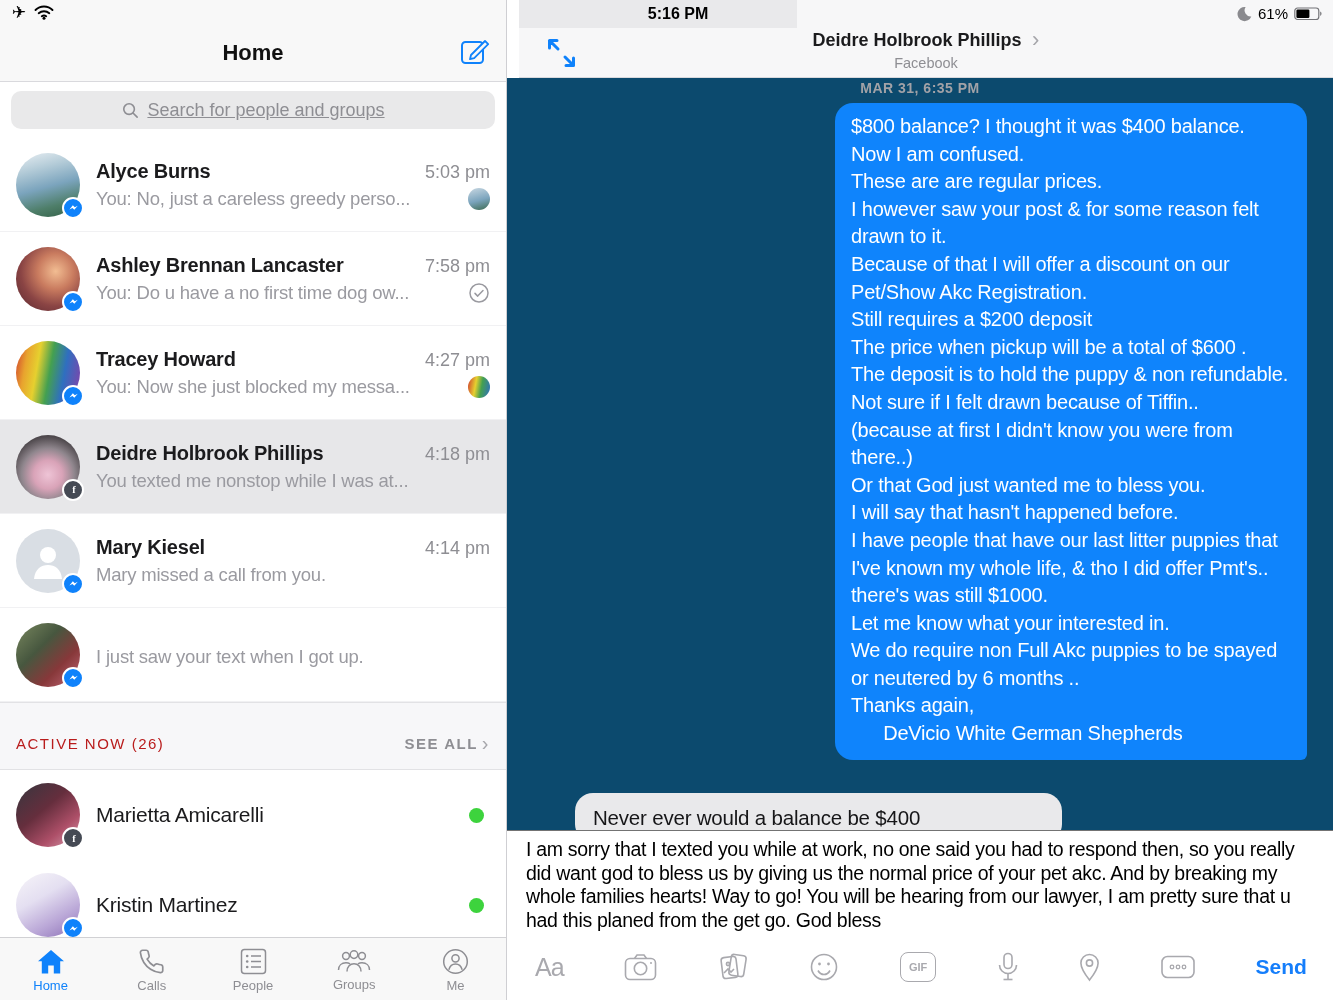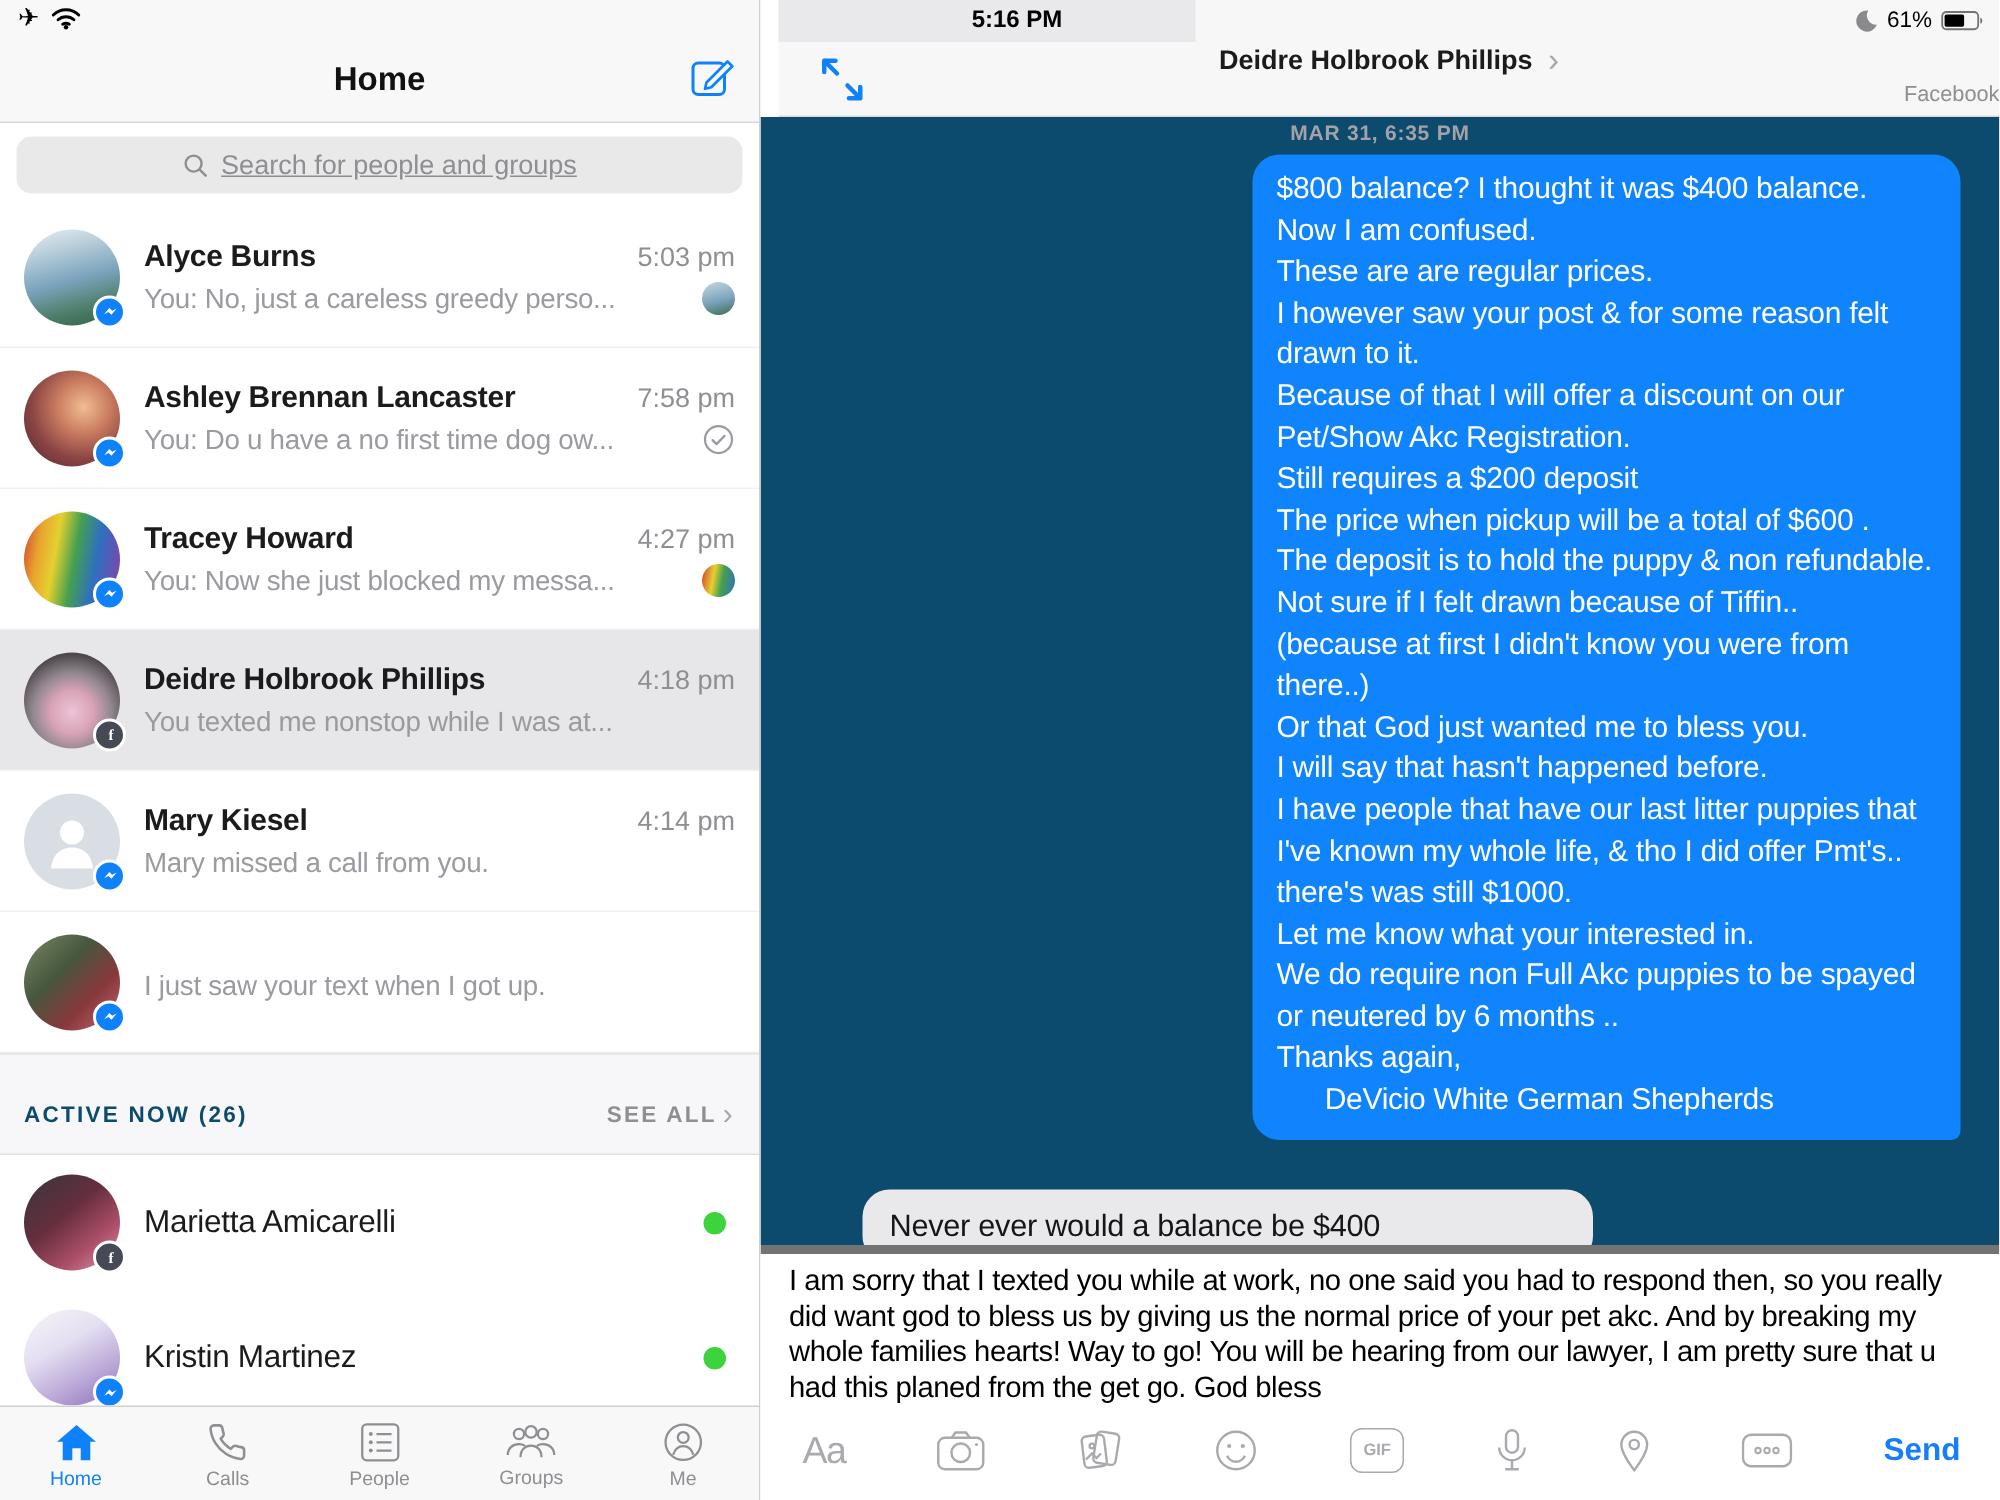--- a/index.html
+++ b/index.html
@@ -32,21 +32,21 @@
   .row-main { flex:1; margin-left:16px; min-width:0; }
   .row-line1 { display:flex; justify-content:space-between; align-items:baseline; }
   .conv-name { font-size:20px; font-weight:700; color:#1b1b1d; letter-spacing:-0.2px; white-space:nowrap; }
   .conv-time { font-size:18px; color:#8e8e93; margin-left:8px; flex:none; }
   .row-line2 { display:flex; justify-content:space-between; align-items:center; margin-top:5px; }
   .conv-preview { font-size:18.5px; color:#9a9aa0; white-space:nowrap; overflow:hidden; letter-spacing:-0.2px; }
   .receipt { width:22px; height:22px; border-radius:50%; flex:none; margin-left:10px; }
 
   .active-band { height:68px; background:#f7f7f9; border-top:1px solid #e2e2e5; border-bottom:1px solid #e2e2e5;
                  display:flex; align-items:center; justify-content:space-between; padding:14px 16px 0 16px; flex:none; }
-  .active-label { font-size:15px; letter-spacing:1.5px; color:#0c4a6e; font-weight:700; }
+  .active-label { font-size:15px; letter-spacing:1.5px; color:#b91c1c; font-weight:400; }
   .see-all { font-size:15px; letter-spacing:1.5px; color:#8e8e93; font-weight:600; display:flex; align-items:center; gap:4px; cursor:pointer; }
   .see-all .chev { font-size:20px; line-height:1; color:#a6a6ab; font-weight:400; }
 
   .active-row { height:90px; display:flex; align-items:center; padding:0 16px; background:#fff; }
   .active-name { flex:1; margin-left:16px; font-size:21px; color:#1b1b1d; letter-spacing:-0.2px; }
   .online-dot { width:15px; height:15px; border-radius:50%; background:#3dd33d; flex:none; margin-right:6px; }
 
   .tabbar { position:absolute; bottom:0; left:0; width:506px; height:63px; background:#f8f8f8;
             border-top:1px solid #d1d1d4; display:flex; z-index:5; }
   .tab { flex:1; display:flex; flex-direction:column; align-items:center; justify-content:center; gap:3px;
@@ -61,32 +61,32 @@
   .status-strip { position:absolute; top:0; left:0; width:278px; height:28px; background:#e9e9eb; }
   .status-time { position:absolute; top:5px; left:109px; width:100px; text-align:center;
                  font-size:16px; font-weight:700; color:#000; z-index:4; }
   .status-right { position:absolute; top:5px; right:10px; display:flex; align-items:center; gap:6px; z-index:4; }
   .batt-pct { font-size:15px; font-weight:400; color:#000; }
   .expand-btn { position:absolute; left:26px; top:36px; width:36px; height:36px; cursor:pointer; }
   .chat-title-wrap { position:absolute; left:0; right:0; top:30px; text-align:center; }
   .chat-title { font-size:18px; font-weight:700; color:#1b1b1d; display:inline; }
   .chat-title-chev { display:inline-block; color:#a6a6ab; font-size:22px; font-weight:400; margin-left:6px;
                      transform:translateY(1px); line-height:0.8; }
-  .chat-subtitle { position:absolute; left:0; right:0; top:55px; text-align:right; font-size:14.5px; color:#8e8e93; }
+  .chat-subtitle { position:absolute; left:0; right:0; top:55px; text-align:center; font-size:14.5px; color:#8e8e93; }
 
   .chat-area { position:absolute; top:78px; left:0; right:0; height:752px; overflow:hidden; background:#0c4a6e; }
   .date-header { margin-top:2px; text-align:center; font-size:14px; color:#a2a2a7; letter-spacing:0.5px; font-weight:600; }
   .bubble-out { position:absolute; top:25px; right:26px; width:472px; background:#0f84fc; color:#fff;
                 border-radius:18px; border-bottom-right-radius:6px; padding:10px 16px 12px;
                 font-size:20px; line-height:27.6px; letter-spacing:-0.2px; white-space:pre-wrap; }
   .bubble-in { position:absolute; top:715px; left:68px; width:487px; background:#e9e9eb; color:#161618;
                border-radius:18px; padding:11px 18px; font-size:20.5px; line-height:27px; letter-spacing:-0.2px; }
 
   .compose { position:absolute; top:830px; left:0; right:0; bottom:60px; background:#fff;
-             border-top:6px solid #737373; padding:7px 19px 0 19px; z-index:4;
+             border-top:1px solid #737373; padding:7px 19px 0 19px; z-index:4;
              font-size:19.5px; line-height:23.6px; color:#000; letter-spacing:-0.3px; cursor:text; }
   .toolbar { position:absolute; bottom:0; left:0; right:0; height:60px; background:#fff; z-index:4;
              display:flex; align-items:center; justify-content:space-between; padding:0 26px 6px 28px; }
   .tool { color:#a9a9ae; display:flex; align-items:center; justify-content:center; cursor:pointer; }
   .aa-label { font-size:25px; color:#a9a9ae; letter-spacing:-1px; }
   .gif-box { width:36px; height:30px; border:1.6px solid #a9a9ae; border-radius:8px; display:flex;
              align-items:center; justify-content:center; font-size:11px; font-weight:700; color:#a9a9ae; }
   .send-btn { font-size:21px; font-weight:700; color:#157efb; cursor:pointer; }
 
   

